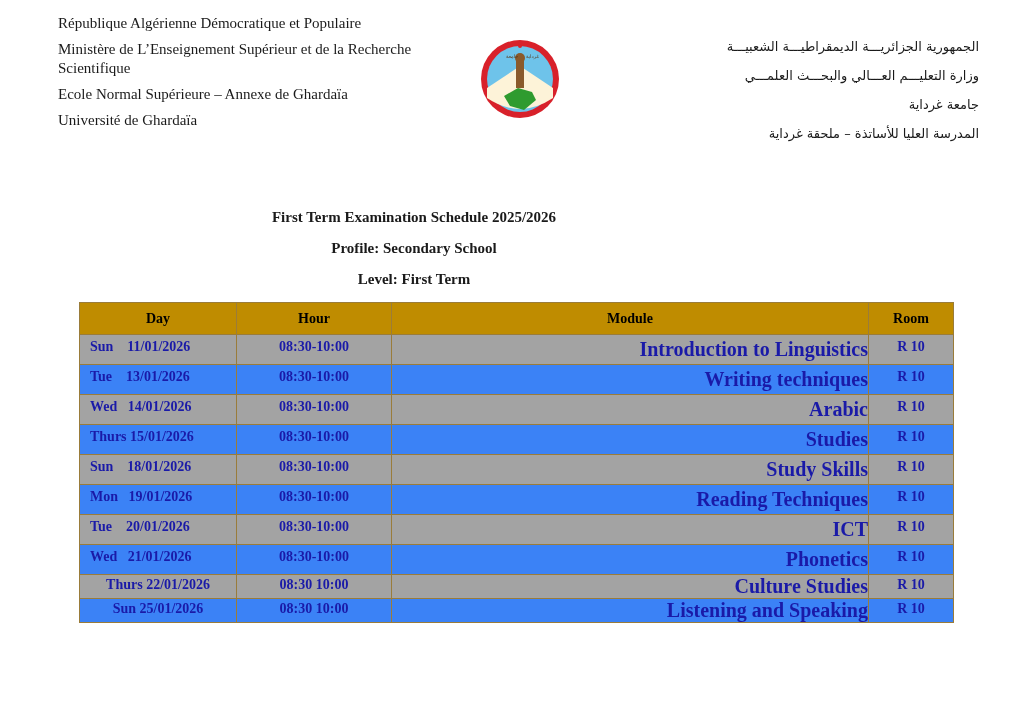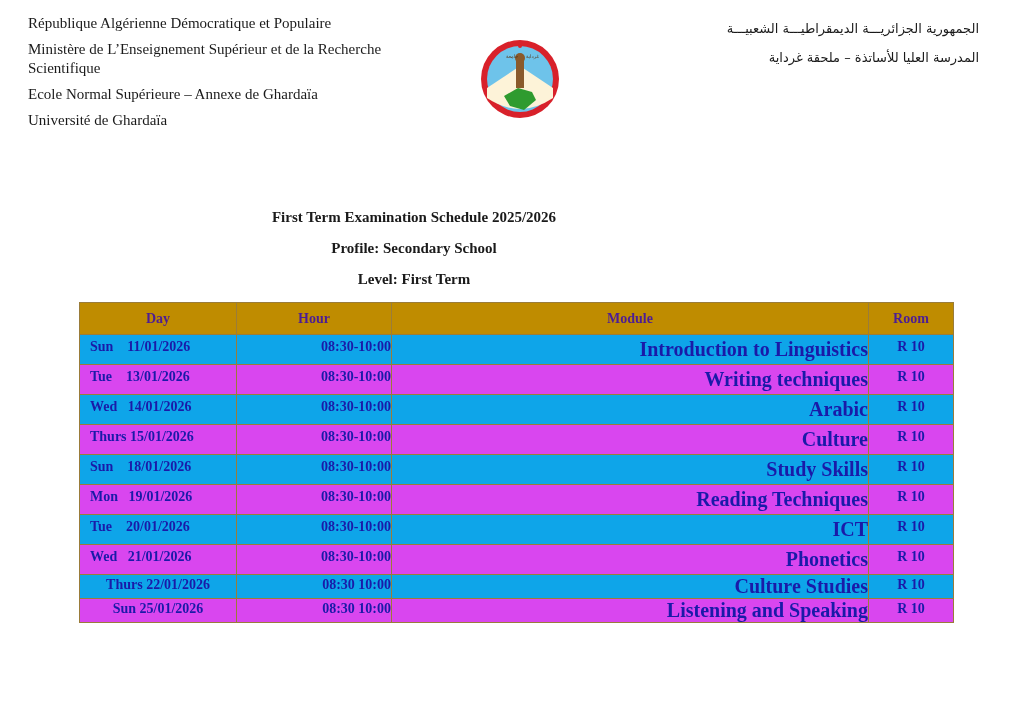--- a/index.html
+++ b/index.html
@@ -1,35 +1,35 @@
 <!DOCTYPE html>
 <html><head>
 <meta charset="utf-8">
 <style>
   html, body { margin:0; padding:0; }
   body { width:1024px; height:724px; background:#ffffff; position:relative; overflow:hidden;
          font-family:"Liberation Serif", serif; color:#1a1a1a; }
   .left-head { position:absolute; left:28px; top:14px; width:420px; font-size:15px; line-height:19px; }
-  .left-head div { margin-bottom:7px; }
+  .left-head div { margin-bottom:7px;margin-left:30px; }
   .left-head .l2 { margin-bottom:7px; }
-  .right-head { position:absolute; right:45px; top:20px; width:300px; direction:rtl; text-align:right;
+  .right-head { position:absolute; right:45px; top:38px; width:300px; direction:rtl; text-align:right;
                 font-family:"DejaVu Sans", sans-serif; font-size:13px; line-height:17px; }
   .right-head div { margin-bottom:12px; }
   .logo { position:absolute; left:474px; top:38px; width:92px; height:82px; }
   .titles { position:absolute; left:0; top:207px; width:828px; text-align:center; font-weight:bold; font-size:15px; }
   .titles div { height:31px; line-height:20px; }
   table.sched { position:absolute; left:79px; top:302px; width:875px; border-collapse:collapse;
                 font-family:"Liberation Serif", serif; font-weight:bold; color:#1a1aa8; }
-  table.sched th { background:#bf8c00; color:#4c1d95; font-size:14px; height:29px; border:1px solid #9a7c3a; }
+  table.sched th { background:#bf8c00; color:#000000; font-size:14px; height:29px; border:1px solid #9a7c3a; }
   table.sched td { border:1px solid #9a7c3a; font-size:14px; padding:0; }
-  table.sched tr.odd td { background:#0ea5e9; }
-  table.sched tr.even td { background:#d946ef; }
+  table.sched tr.odd td { background:#a3a3a3; }
+  table.sched tr.even td { background:#3b82f6; }
   td.day { width:146px; white-space:pre; padding-left:10px !important; text-align:left; }
   td.day.center { text-align:center; padding-left:0 !important; }
-  td.hour { width:154px; text-align:right;margin-left:12px; }
+  td.hour { width:154px; text-align:center;margin-left:12px; }
   td.module { width:476px; text-align:right; font-size:20px !important; }
   td.room { text-align:center;margin-top:6px; }
   tr.r { height:30px; }
   tr.r td { vertical-align:top; padding-top:4px !important; }
   tr.r td.module { padding-top:3px !important; }
   tr.r.short { height:22px; }
   tr.r.short td { padding-top:2px !important; }
   tr.r.short td.module { padding-top:0 !important; }
 </style>
 </head>
@@ -51,20 +51,22 @@
     <rect x="42" y="22" width="8" height="28" fill="#8a5a2b"></rect>
     <circle cx="46" cy="20" r="5" fill="#8a5a2b"></circle>
     <circle cx="46" cy="8" r="2" fill="#d8212a"></circle>
     <text x="32" y="20" font-size="5" fill="#5b3a1a" font-family="DejaVu Sans, sans-serif">جامعة</text>
     <text x="52" y="20" font-size="5" fill="#5b3a1a" font-family="DejaVu Sans, sans-serif">غرداية</text>
   </svg>
 </div>
 
 <div class="right-head">
   <div>الجمهورية الجزائريـــة الديمقراطيـــة الشعبيـــة</div>
+  <div>وزارة التعليـــم العـــالي والبحـــث العلمـــي</div>
+  <div>جامعة غرداية</div>
   <div>المدرسة العليا للأساتذة – ملحقة غرداية</div>
 </div>
 
 <div class="titles">
   <div>First Term Examination Schedule 2025/2026</div>
   <div>Profile: Secondary School</div>
   <div>Level: First Term</div>
 </div>
 
 <table class="sched">
@@ -91,21 +93,21 @@
     </tr>
     <tr class="r odd">
       <td class="day">Wed   14/01/2026</td>
       <td class="hour">08:30-10:00</td>
       <td class="module">Arabic</td>
       <td class="room">R 10</td>
     </tr>
     <tr class="r even">
       <td class="day">Thurs 15/01/2026</td>
       <td class="hour">08:30-10:00</td>
-      <td class="module">Culture</td>
+      <td class="module">Studies</td>
       <td class="room">R 10</td>
     </tr>
     <tr class="r odd">
       <td class="day">Sun    18/01/2026</td>
       <td class="hour">08:30-10:00</td>
       <td class="module">Study Skills</td>
       <td class="room">R 10</td>
     </tr>
     <tr class="r even">
       <td class="day">Mon   19/01/2026</td>

